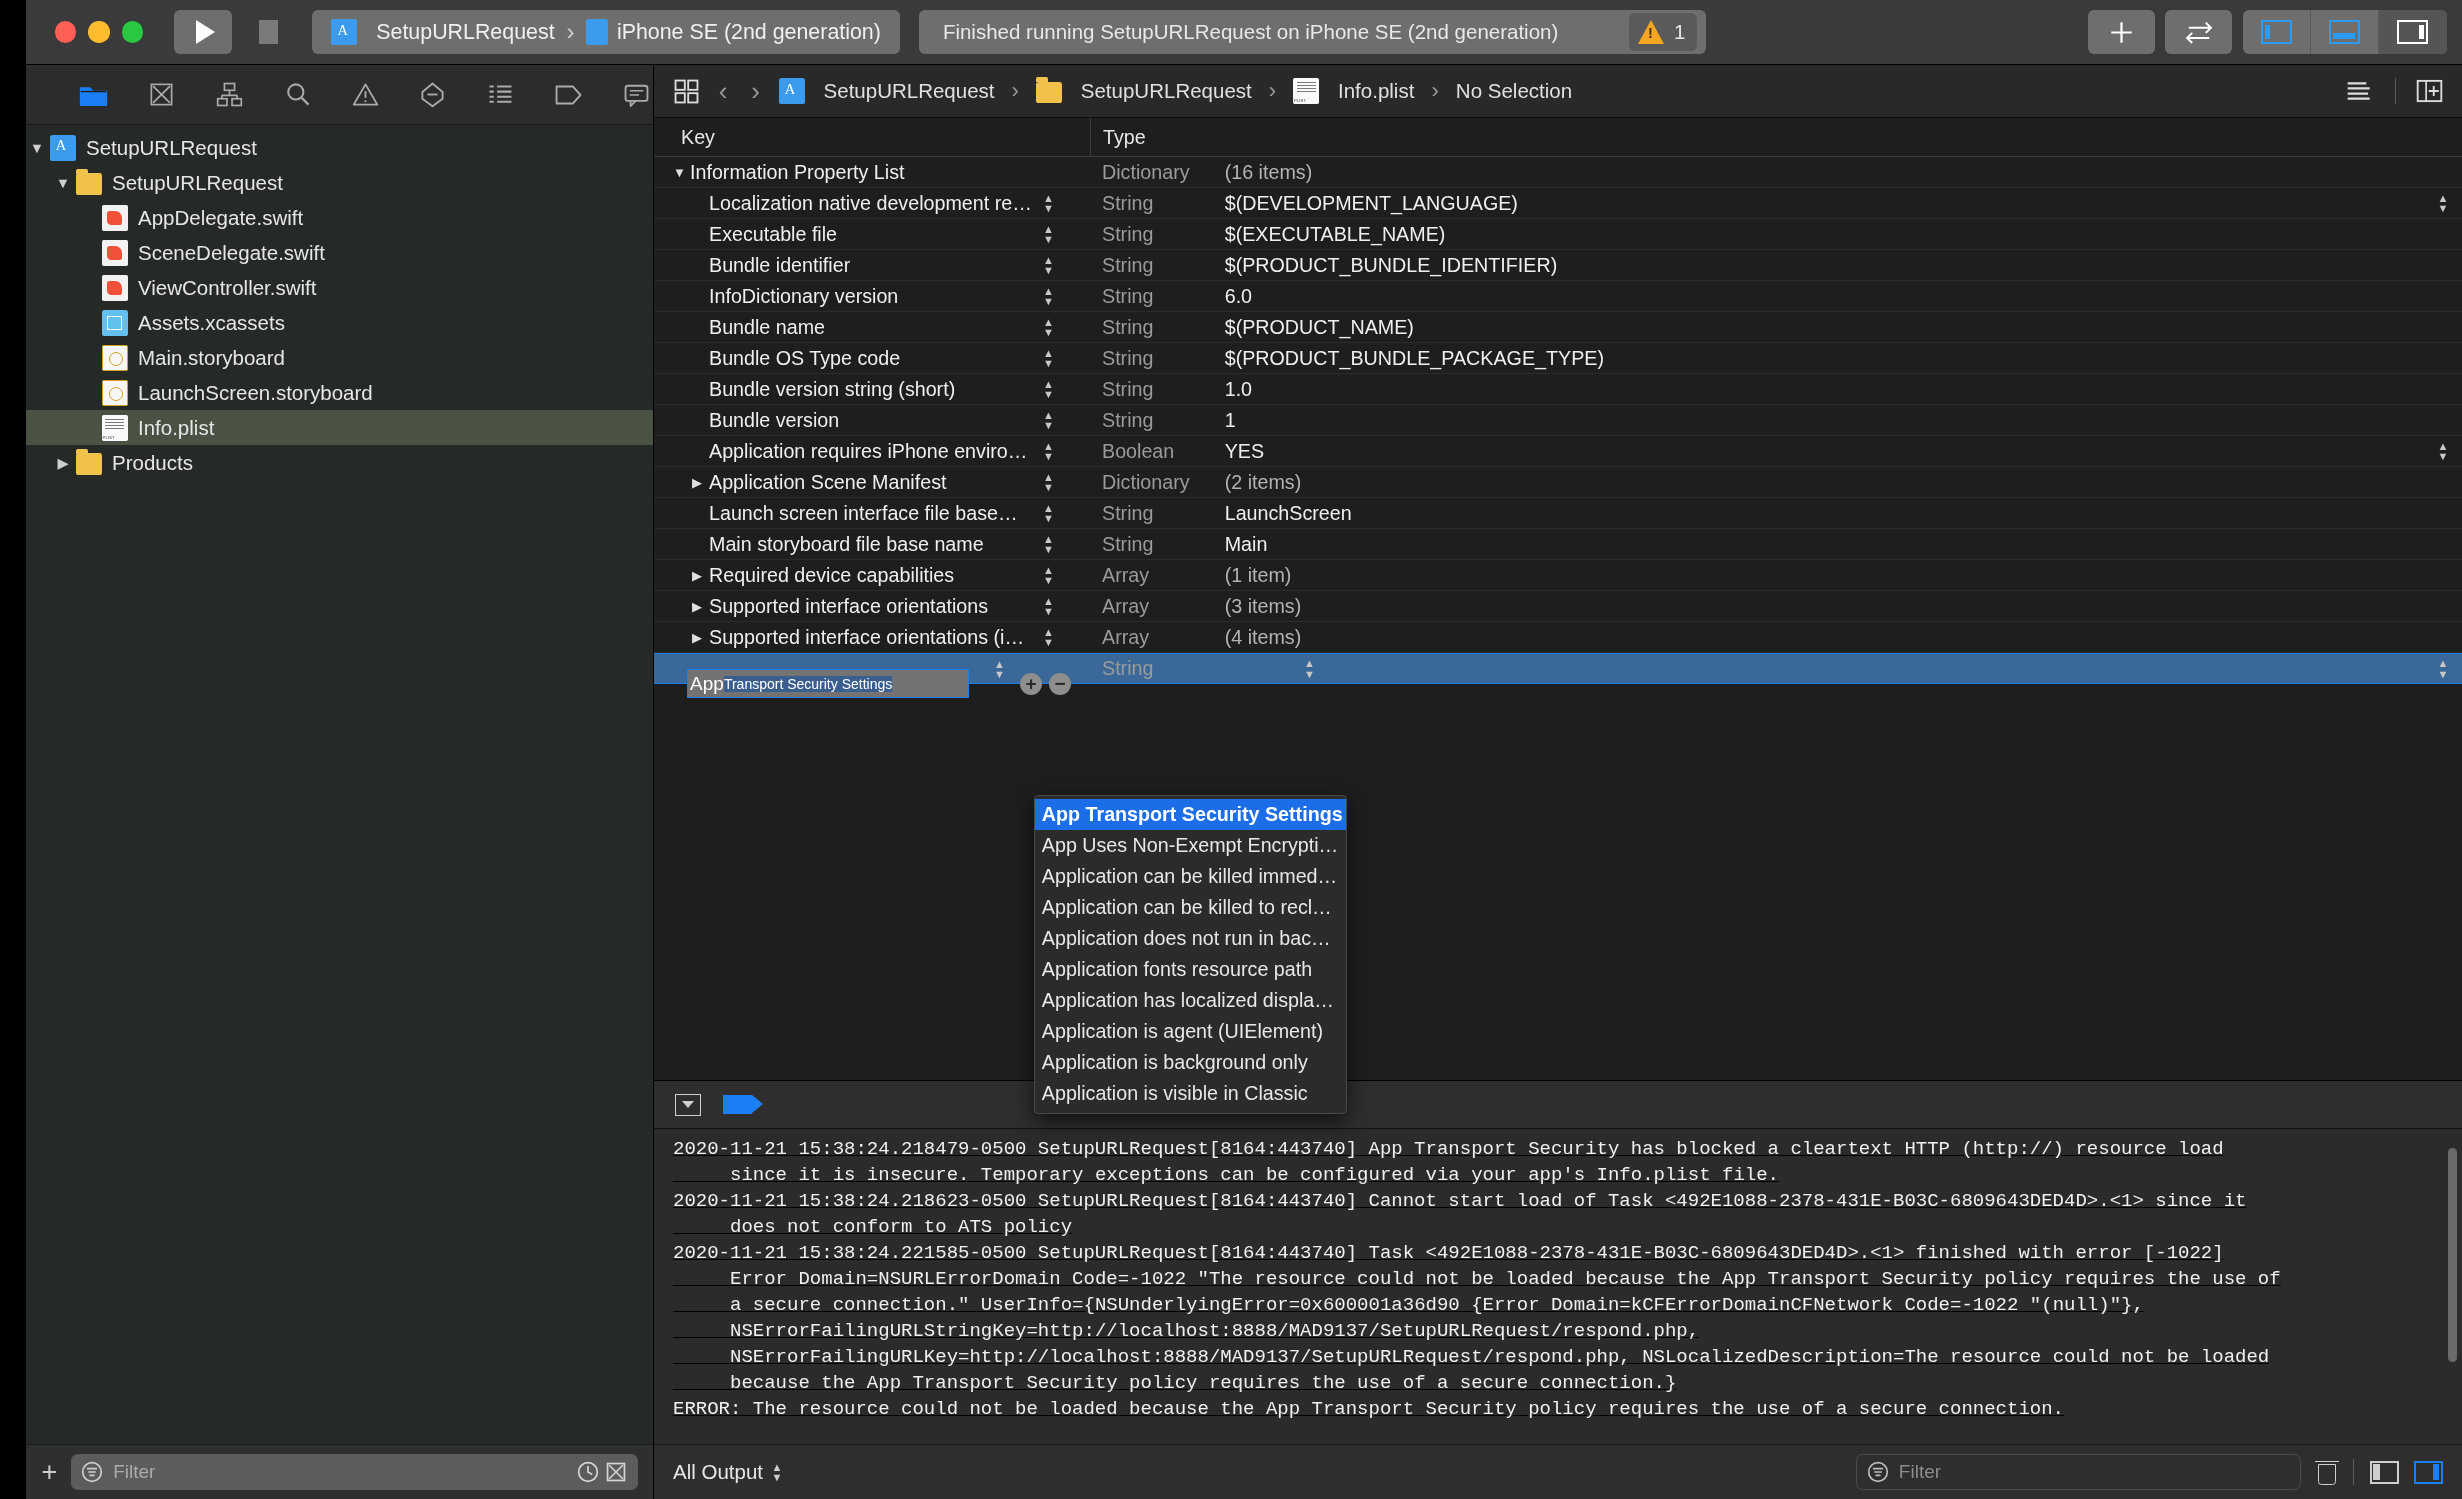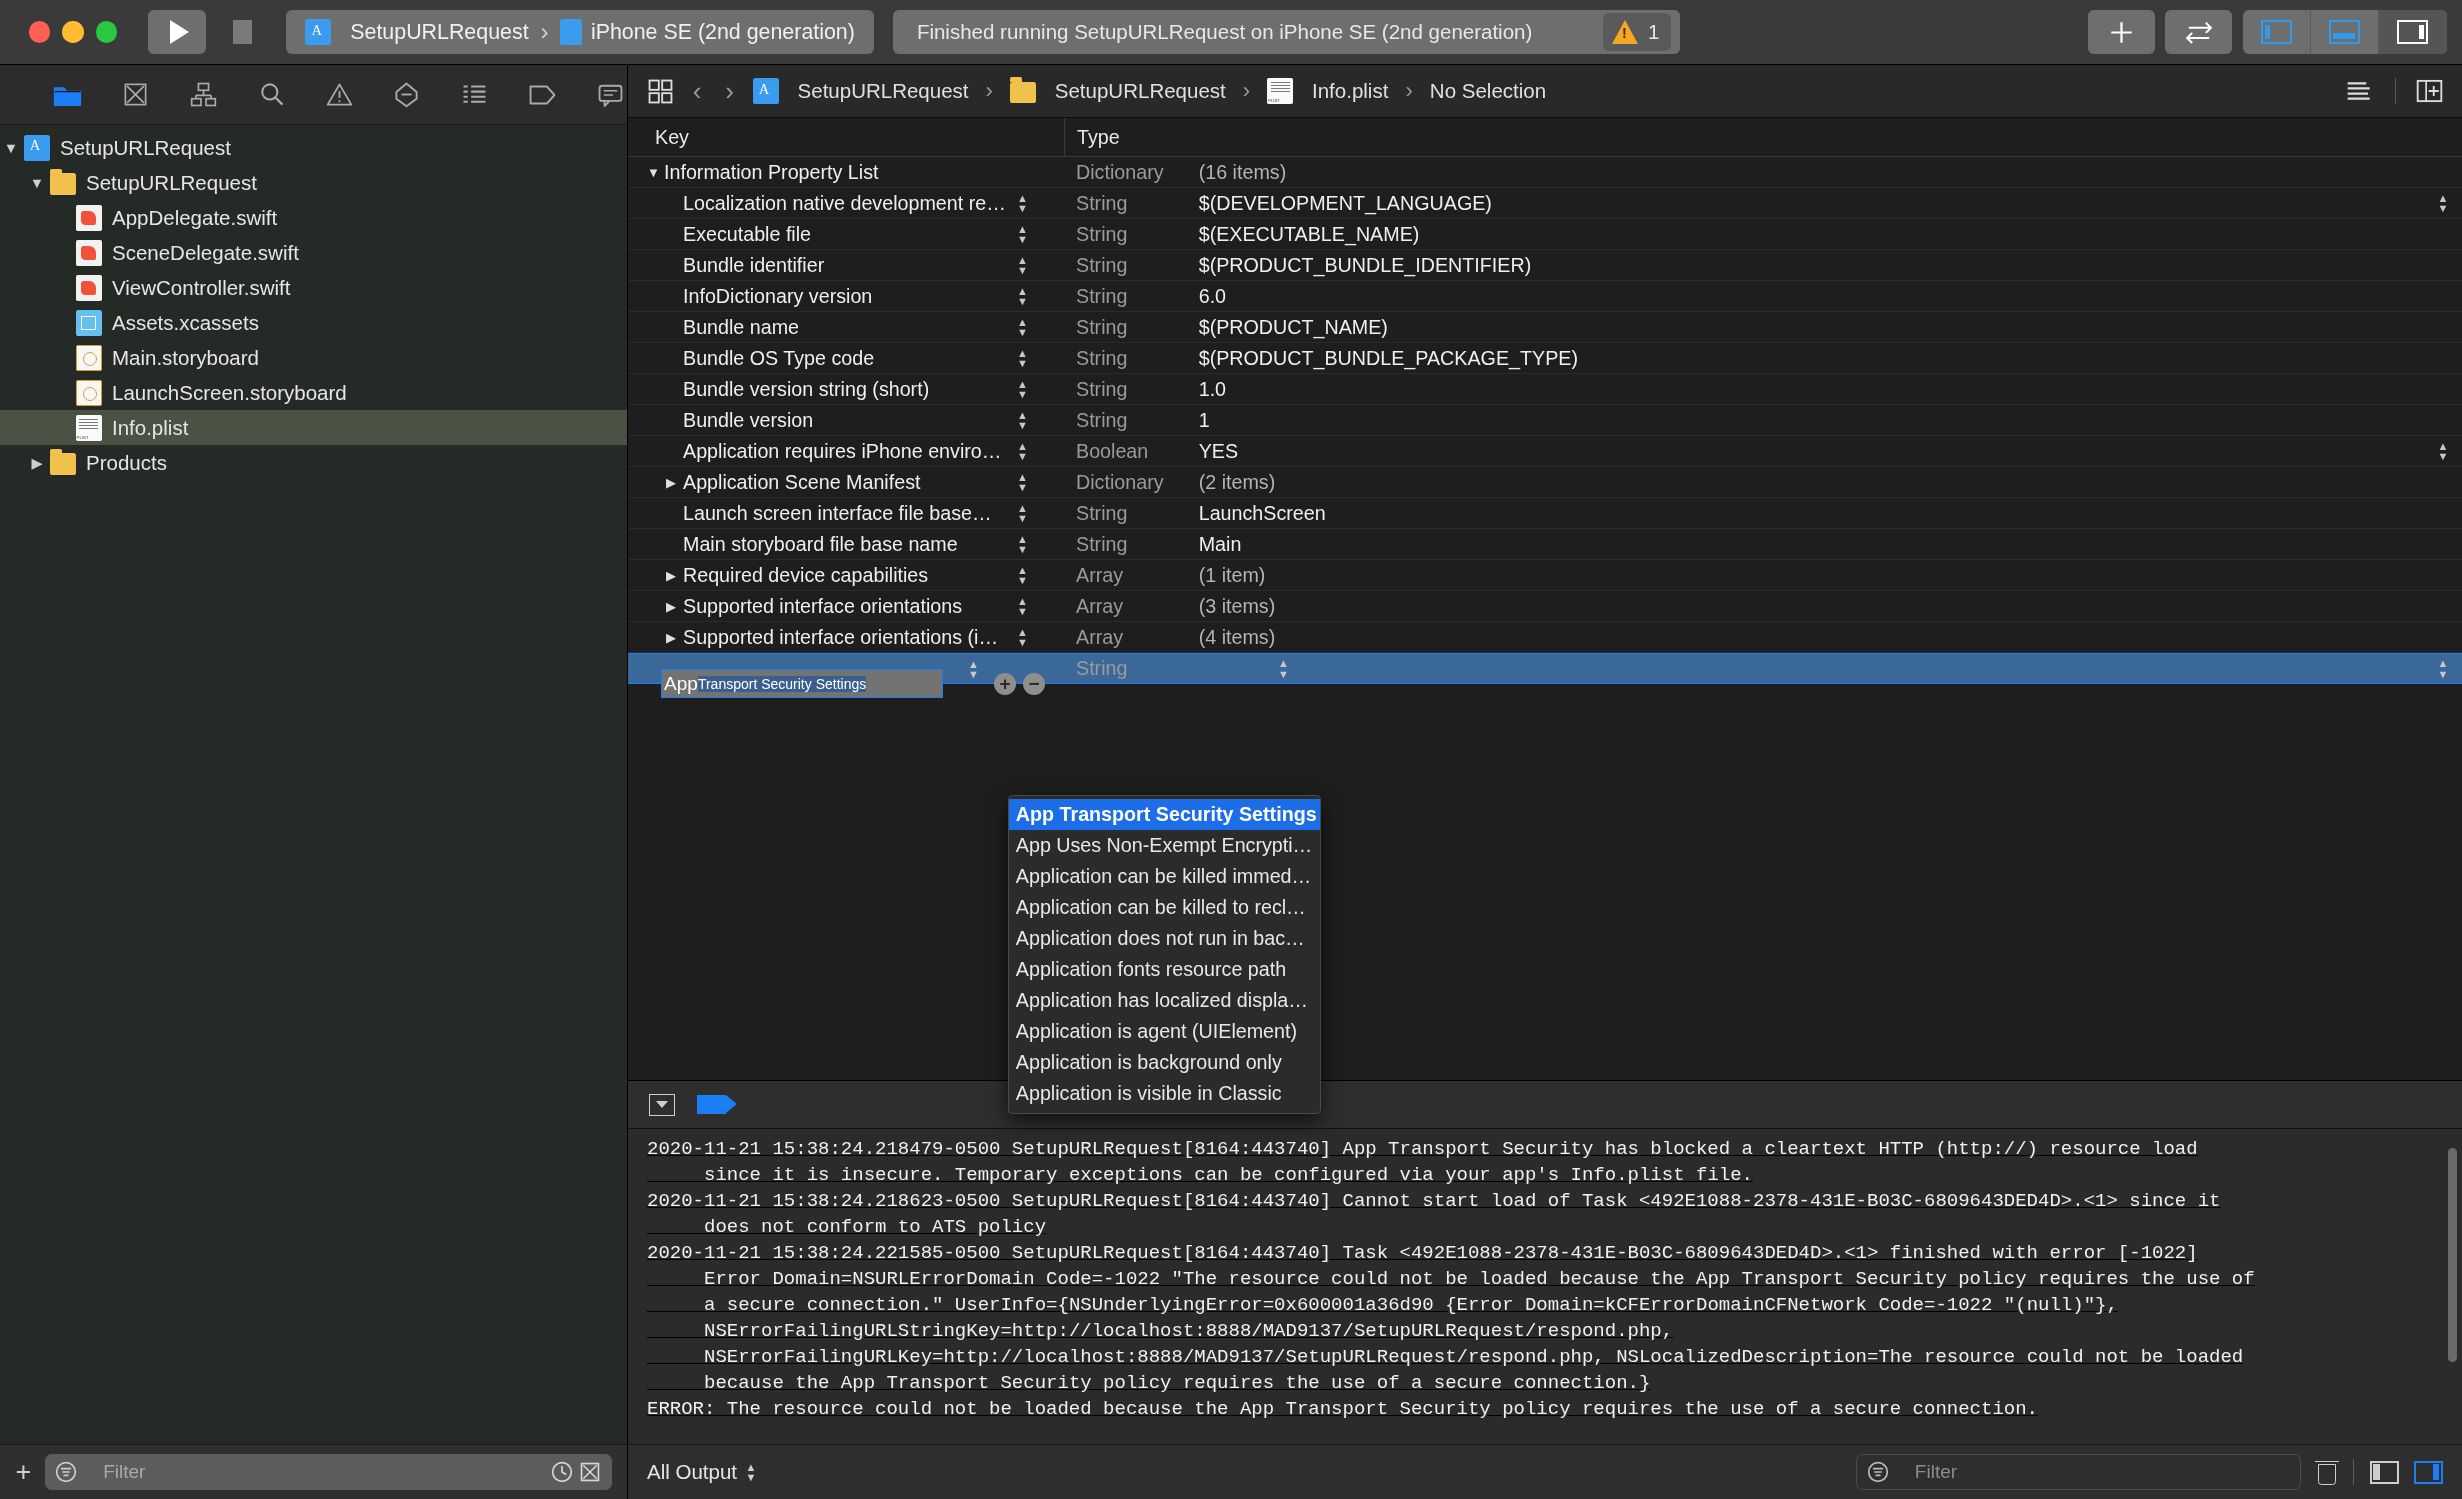--- a/index.html
+++ b/index.html
@@ -6,21 +6,21 @@
   html, body {
     width: 2462px; height: 1500px;
     background: #000;
     font-family: "Liberation Sans", sans-serif;
     overflow: hidden;
     -webkit-font-smoothing: antialiased;
   }
   .window {
     position: absolute; inset: 0;
     background: #1e1e1e;
-    display: flex; flex-direction: column;
+    display: flex; flex-direction: column; margin-left: 26px;
   }
 
   
   .titlebar {
     height: 65px; min-height: 65px;
     background: #3a3a3a;
     border-bottom: 0.9px solid #000;
     display: flex; align-items: center;
     padding: 0 15.4px;
     position: relative;
@@ -182,21 +182,21 @@
 
   .nav-bottom {
     height: 55px; min-height: 55px;
     background: #2f2f2f;
     border-top: 0.9px solid #1a1a1a;
     display: flex; align-items: center; padding: 0 15.4px; gap: 13.7px;
   }
   .plus-ico { color: #cfcfcf; font-size: 27px; line-height: 1; }
   .filter-field {
     flex: 1; height: 36px; background: #5c5c5c; border-radius: 6.8px;
-    display: flex; align-items: center; padding: 0 10.3px; gap: 26px;
+    display: flex; align-items: center; padding: 0 10.3px; gap: 10px;
   }
   .filter-field.dark { background: transparent; border: 0.9px solid #4c4c4c; }
   .filter-ph { color: #aaa; font-size: 19px; }
   .filter-ph.dim { color: #8c8c8c; }
 
   
   .editor { flex: 1; display: flex; flex-direction: column; min-width: 0; background: #1e1e1e; }
   .jumpbar {
     height: 53px; min-height: 53px;
     background: #292929; border-bottom: 0.9px solid #0d0d0d;

